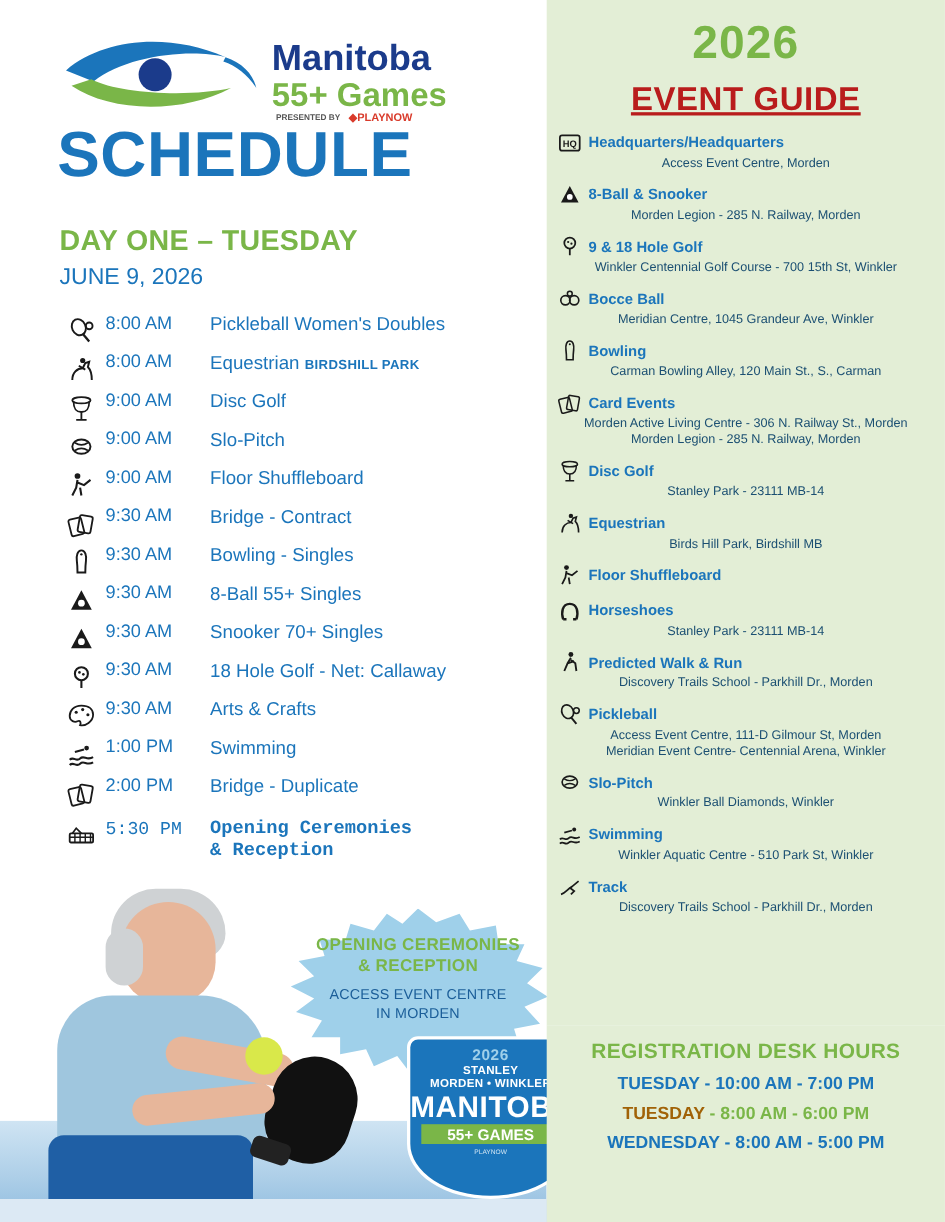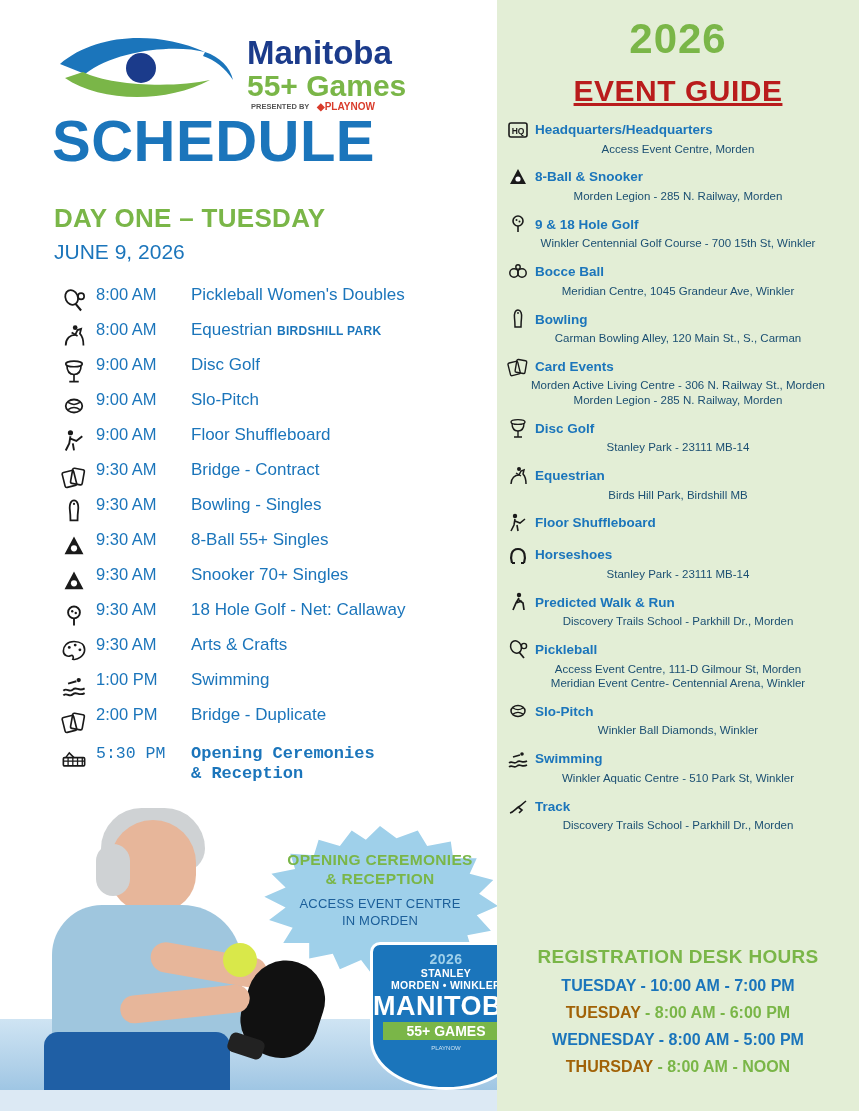--- a/index.html
+++ b/index.html
@@ -580,17 +580,16 @@
         </div>
     </div>
   </div>
 
   <div class="reg">
     <div class="reg-title">REGISTRATION DESK HOURS</div>
     <div id="reg-rows">
         <div class="reg-row"><span class="reg-day-blue">TUESDAY</span><span class="reg-val"> - </span><span class="reg-val">10:00 AM - 7:00 PM</span></div>
         <div class="reg-row"><span class="reg-day-green">TUESDAY</span><span class="reg-val-g"> - </span><span class="reg-val-g">8:00 AM - 6:00 PM</span></div>
         <div class="reg-row"><span class="reg-day-blue">WEDNESDAY</span><span class="reg-val"> - </span><span class="reg-val">8:00 AM - 5:00 PM</span></div>
-        <div class="reg-row"><span class="reg-day-green">THURSDAY</span><span class="reg-val-g"> - </span><span class="reg-val-g">8:00 AM - NOON</span></div>
       </div>
   </div>
 
 </div>
 
 </body></html>

